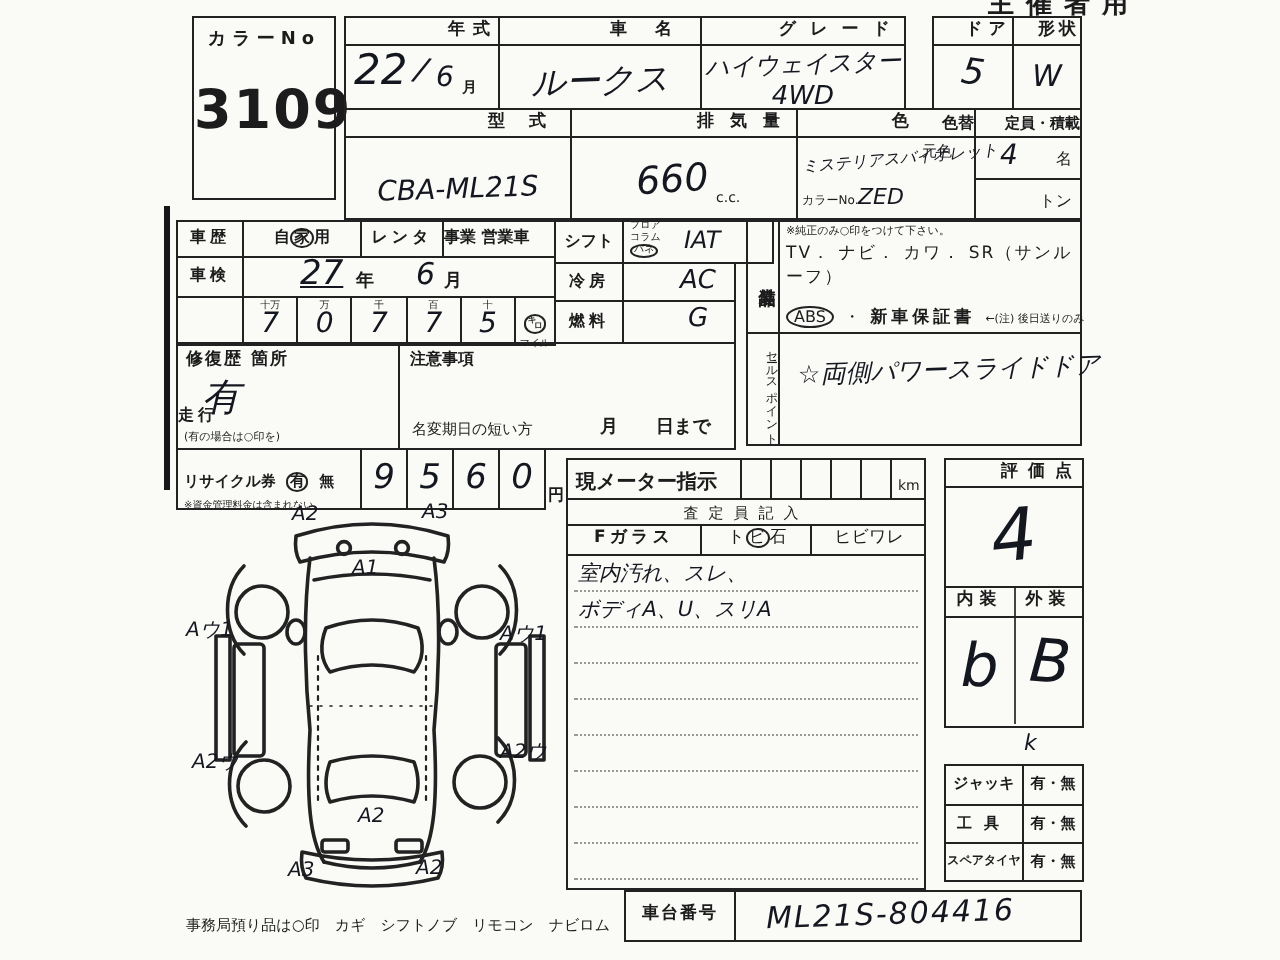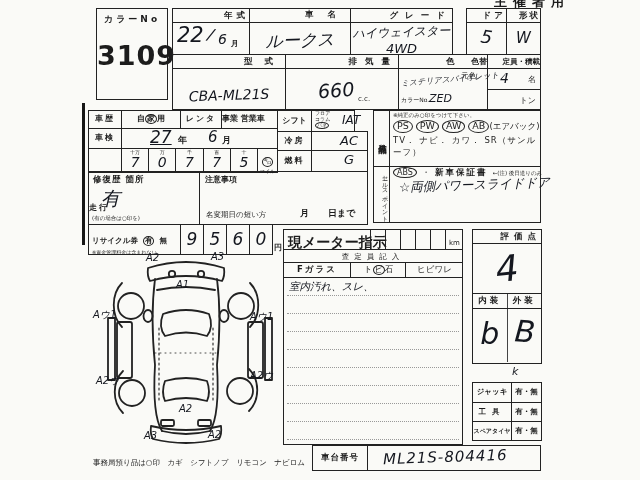--- a/index.html
+++ b/index.html
@@ -150,21 +150,21 @@
     <div style="flex:1;text-align:center;">
         <div style="font-size:5px;height:6px;">十</div>
         <div class="hw" style="font-size:14px;line-height:14px;">5</div>
       </div>
   </div>
   <div class="b" style="left:257px;top:148px;width:21px;height:25px;text-align:center;">
     <span class="circ-s" style="font-size:7.5px;margin-top:1px;">㌔</span>
     <div style="font-size:5px;">マイル</div>
   </div>
 
-  <div class="b" style="left:277px;top:110px;width:78px;height:22px;">
+  <div class="b" style="left:277px;top:110px;width:110px;height:22px;">
     <div class="a p" style="left:0;top:0;width:34px;height:100%;border-right:1.2px solid #222;font-size:8px;text-align:center;line-height:19px;">シフト</div>
     <div class="a" style="left:35px;top:0px;width:27px;font-size:5px;line-height:5.6px;padding-left:2px;">
       <div>フロア</div>
       <div>コラム</div>
       <span class="circ-s" style="font-size:5px;">パネ</span>
     </div>
     <span class="a hw" style="left:64px;top:2px;font-size:12px;">IAT</span>
   </div>
   <div class="b" style="left:277px;top:131px;width:91px;height:20px;">
     <div class="a p" style="left:0;top:0;width:34px;height:100%;border-right:1.2px solid #222;font-size:8px;text-align:center;line-height:17px;letter-spacing:2px;">冷房</div>
@@ -185,26 +185,20 @@
     <div class="a p" style="left:5px;top:2px;font-size:8px;">注意事項</div>
     <div class="a" style="left:6px;bottom:4px;font-size:7.5px;">名変期日の短い方</div>
     <div class="a p" style="left:100px;bottom:4px;font-size:9px;">月</div>
     <div class="a p" style="left:128px;bottom:4px;font-size:9px;">日まで</div>
   </div>
 
   <div class="b" style="left:373px;top:110px;width:168px;height:57px;">
     <div class="vlabel a p" style="left:0;top:0;width:16px;font-size:8.5px;letter-spacing:1px;">装備品</div>
     <div class="a" style="left:19px;top:0;right:0;bottom:0;">
       <div style="font-size:5.5px;margin-top:1px;">※純正のみ○印をつけて下さい。</div>
-      <div style="margin-top:1px;font-size:9.5px;white-space:nowrap;">
-        <span class="circ">PS</span>
-        <span class="circ">PW</span>
-        <span class="circ">AW</span>
-        <span class="circ">AB</span><span style="font-size:8.5px;">(エアバック)</span>
-      </div>
       <div style="font-size:8.5px;margin-top:2px;letter-spacing:1px;">TV． ナビ． カワ． SR（サンルーフ）</div>
       <div style="margin-top:1px;white-space:nowrap;">
         <span class="circ" style="font-size:8px;">ABS</span>
         <span style="font-size:8px;">・</span>
         <span class="p" style="font-size:8.5px;letter-spacing:2px;">新車保証書</span>
         <span style="font-size:5.5px;">←(注) 後日送りのみ</span>
       </div>
     </div>
   </div>
 
@@ -222,21 +216,21 @@
     <div style="font-size:5px;margin:2px 0 0 3px;">※資金管理料金は含まれない。</div>
   </div>
   <div class="b" style="left:180px;top:224px;width:24px;height:31px;text-align:center;"><span class="hw" style="font-size:17px;line-height:29px;">9</span></div>
   <div class="b" style="left:203px;top:224px;width:24px;height:31px;text-align:center;"><span class="hw" style="font-size:17px;line-height:29px;">5</span></div>
   <div class="b" style="left:226px;top:224px;width:24px;height:31px;text-align:center;"><span class="hw" style="font-size:17px;line-height:29px;">6</span></div>
   <div class="b" style="left:249px;top:224px;width:24px;height:31px;text-align:center;"><span class="hw" style="font-size:17px;line-height:29px;">0</span></div>
   <span class="a p" style="left:274px;top:242px;font-size:8px;">円</span>
 
   <div class="b" style="left:283px;top:229px;width:180px;height:216px;">
     <div class="a" style="left:0;top:0;width:100%;height:20px;border-bottom:1.4px solid #222;">
-      <span class="a p" style="left:4px;top:4px;font-size:14px;text-align:right;">現メーター指示</span>
+      <span class="a p" style="left:4px;top:4px;font-size:10px;text-align:right;">現メーター指示</span>
       <div class="a" style="left:86px;top:0;width:15px;height:100%;border-left:1px solid #222;"></div>
       <div class="a" style="left:101px;top:0;width:15px;height:100%;border-left:1px solid #222;"></div>
       <div class="a" style="left:116px;top:0;width:15px;height:100%;border-left:1px solid #222;"></div>
       <div class="a" style="left:131px;top:0;width:15px;height:100%;border-left:1px solid #222;"></div>
       <div class="a" style="left:146px;top:0;width:15px;height:100%;border-left:1px solid #222;"></div>
       <div class="a" style="left:161px;top:0;right:0;height:100%;border-left:1px solid #222;">
         <span style="font-size:7px;margin-left:3px;">km</span>
       </div>
     </div>
     <div class="a p" style="left:0;top:20px;width:100%;height:13px;border-bottom:1.2px solid #222;font-size:7.5px;letter-spacing:5px;text-align:center;line-height:13px;font-weight:400;">査定員記入</div>
@@ -251,20 +245,21 @@
       <div class="dl" style="top:17px;"></div>
         <div class="dl" style="top:35px;"></div>
       <div class="dl" style="top:53px;"></div>
         <div class="dl" style="top:71px;"></div>
       <div class="dl" style="top:89px;"></div>
         <div class="dl" style="top:107px;"></div>
       <div class="dl" style="top:125px;"></div>
         <div class="dl" style="top:143px;"></div>
       <div class="dl" style="top:161px;"></div>
       <div class="a hw" style="left:5px;top:2px;font-size:10.5px;white-space:nowrap;">室内汚れ、スレ、</div>
+      <div class="a hw" style="left:5px;top:20px;font-size:10.5px;white-space:nowrap;">ボディA、U、スリA</div>
     </div>
   </div>
 
   <div class="b" style="left:472px;top:229px;width:70px;height:65px;">
     <div class="chead" style="letter-spacing:5px;font-size:8.5px;">評価点</div>
     <div class="hw" style="font-size:36px;text-align:center;margin-top:4px;transform:rotate(-6deg);">4</div>
   </div>
 
   <div class="b" style="left:472px;top:293px;width:70px;height:71px;">
     <div style="display:flex;height:14px;border-bottom:1.4px solid #222;">

